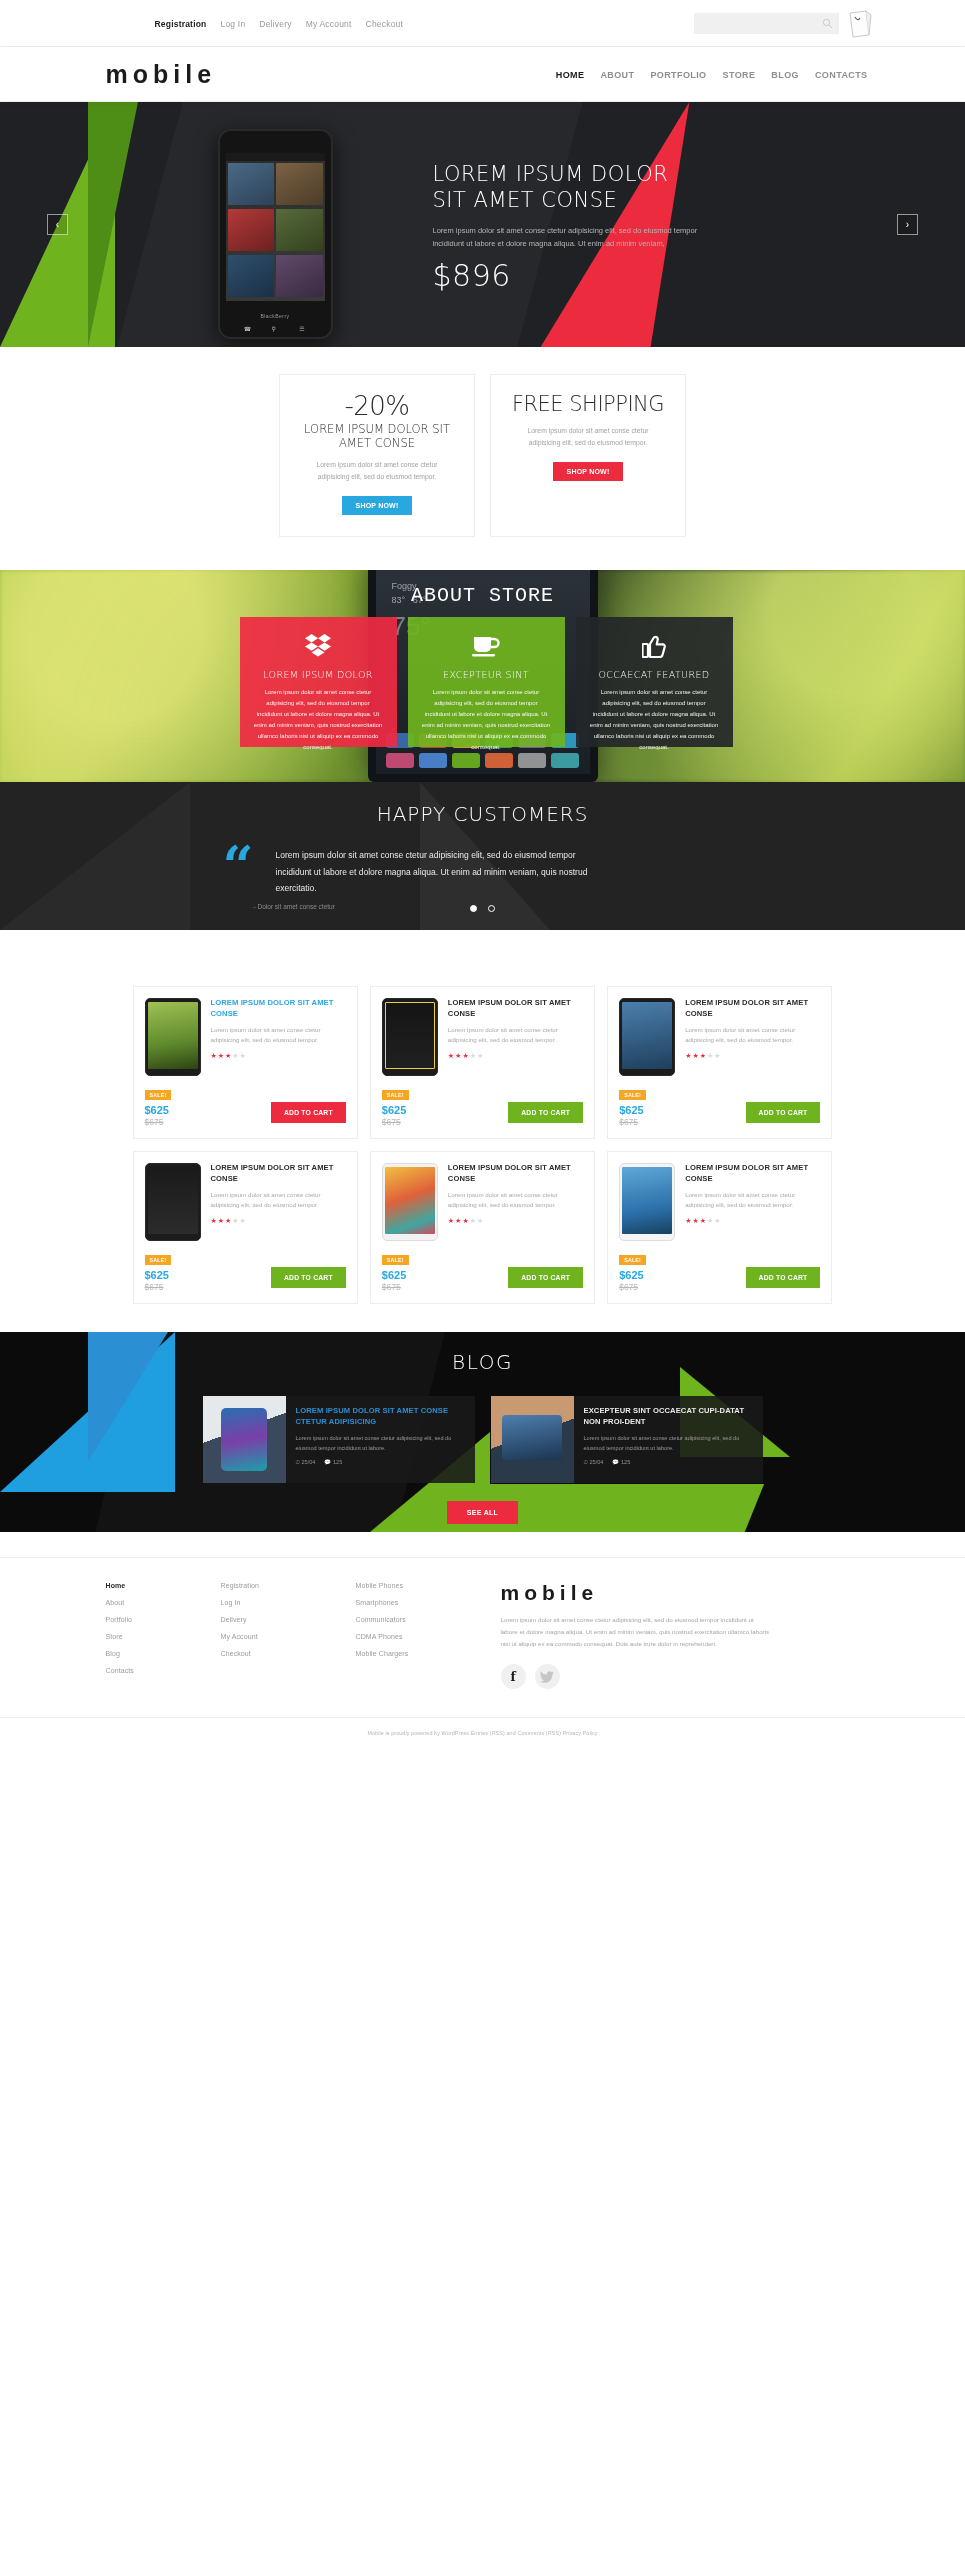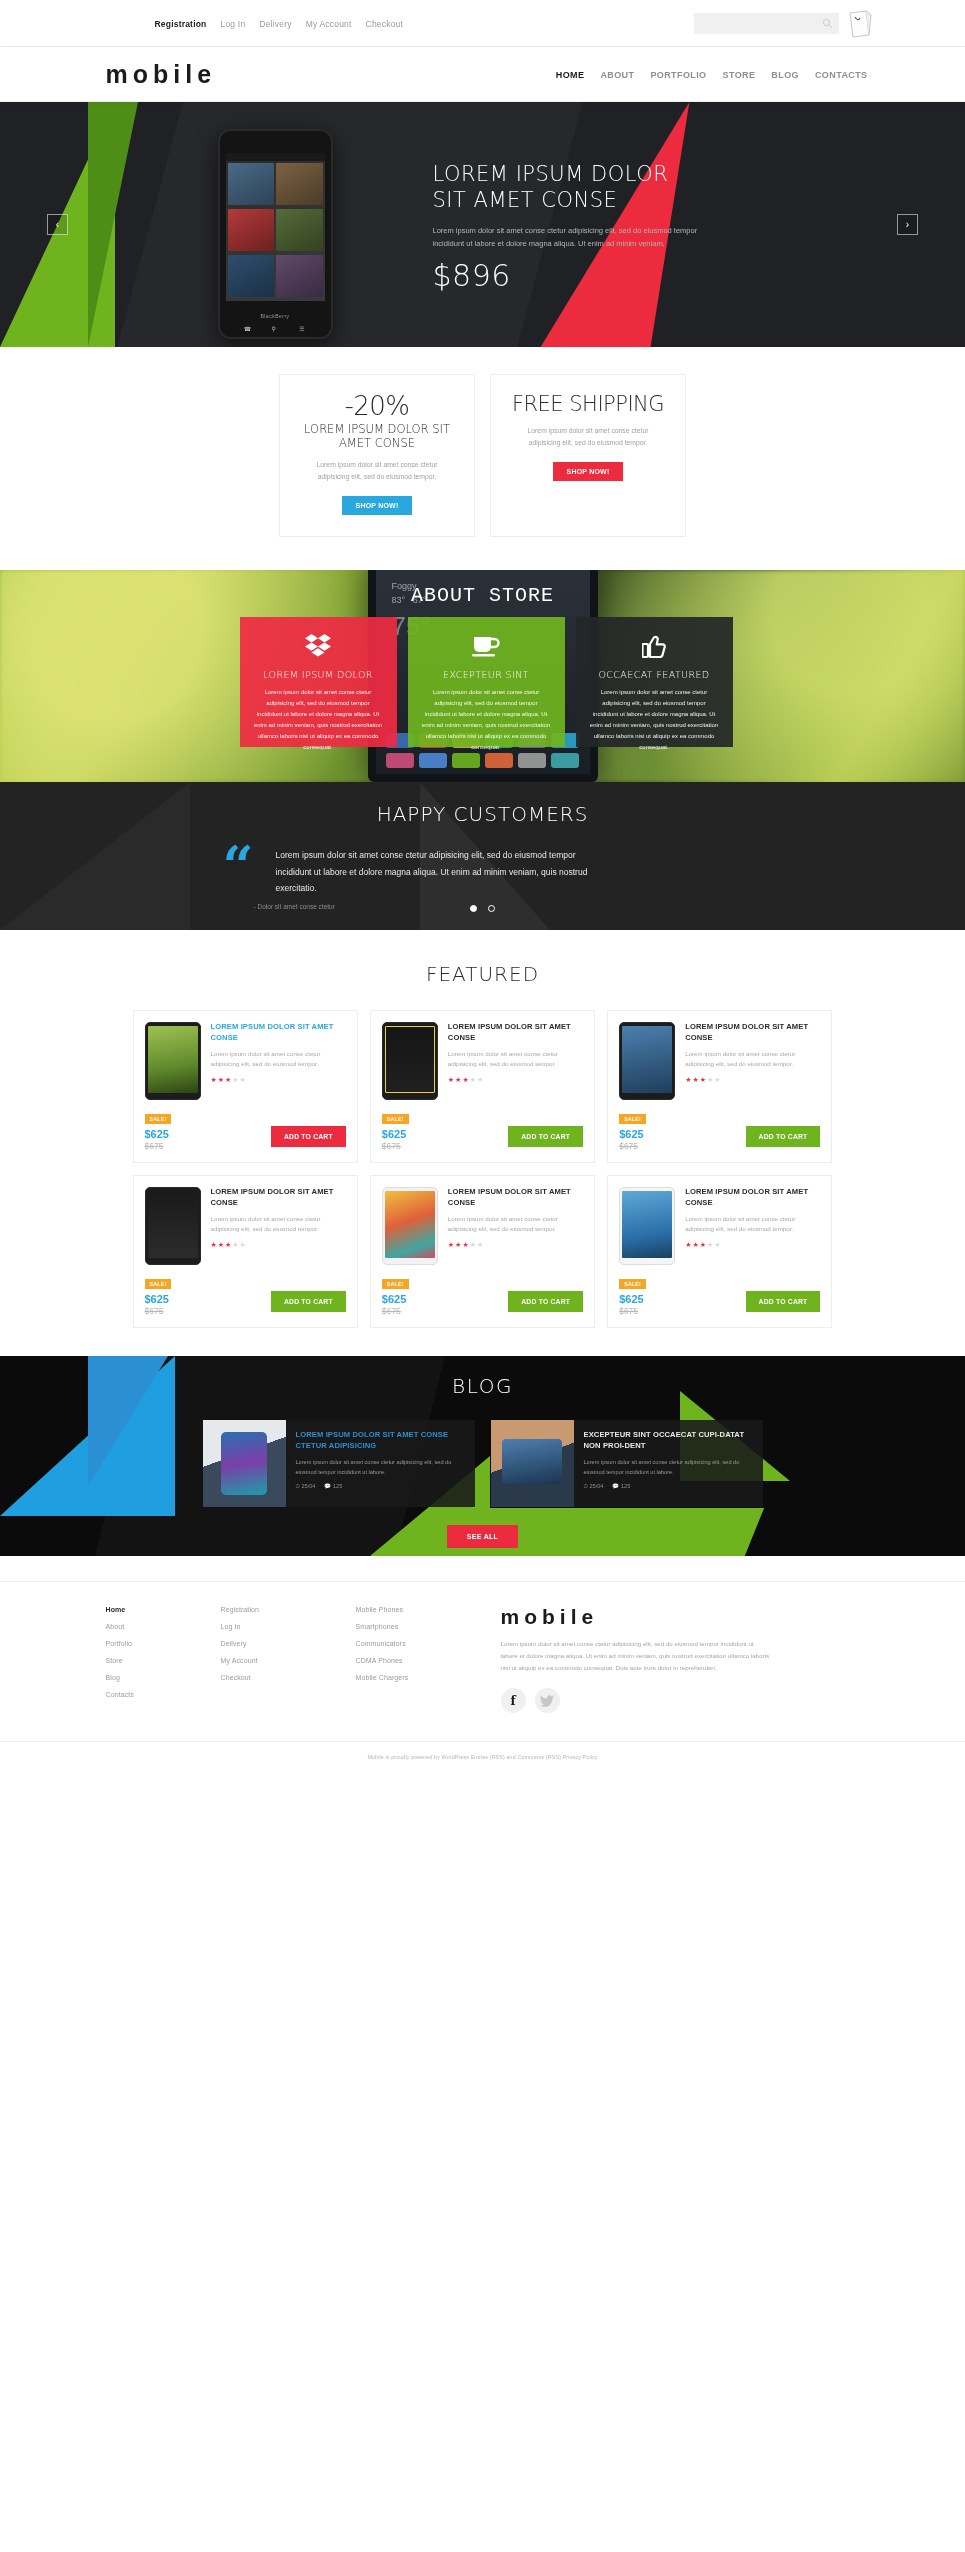--- a/index.html
+++ b/index.html
@@ -594,21 +594,20 @@
         </div>
       </div>
     </div>
     <div class="testi-dots">
       <span class="on"></span>
       <span></span>
     </div>
   </section>
 
   <section class="featured">
-    <h2 class="sec-title">FEATURED</h2>
     <div class="prod-grid">
 
       <div class="prod">
         <div class="prod-top">
           <div class="prod-img">
             <div class="scr" style="background:linear-gradient(170deg,#9fc153,#5f8a2c 60%,#2d4413)"></div>
           </div>
           <div class="prod-info">
             <div class="prod-title hl">LOREM IPSUM DOLOR SIT AMET CONSE</div>
             <div class="prod-desc">Lorem ipsum dolor sit amet conse ctetur adipisicing elit, sed do eiusmod tempor.</div>

